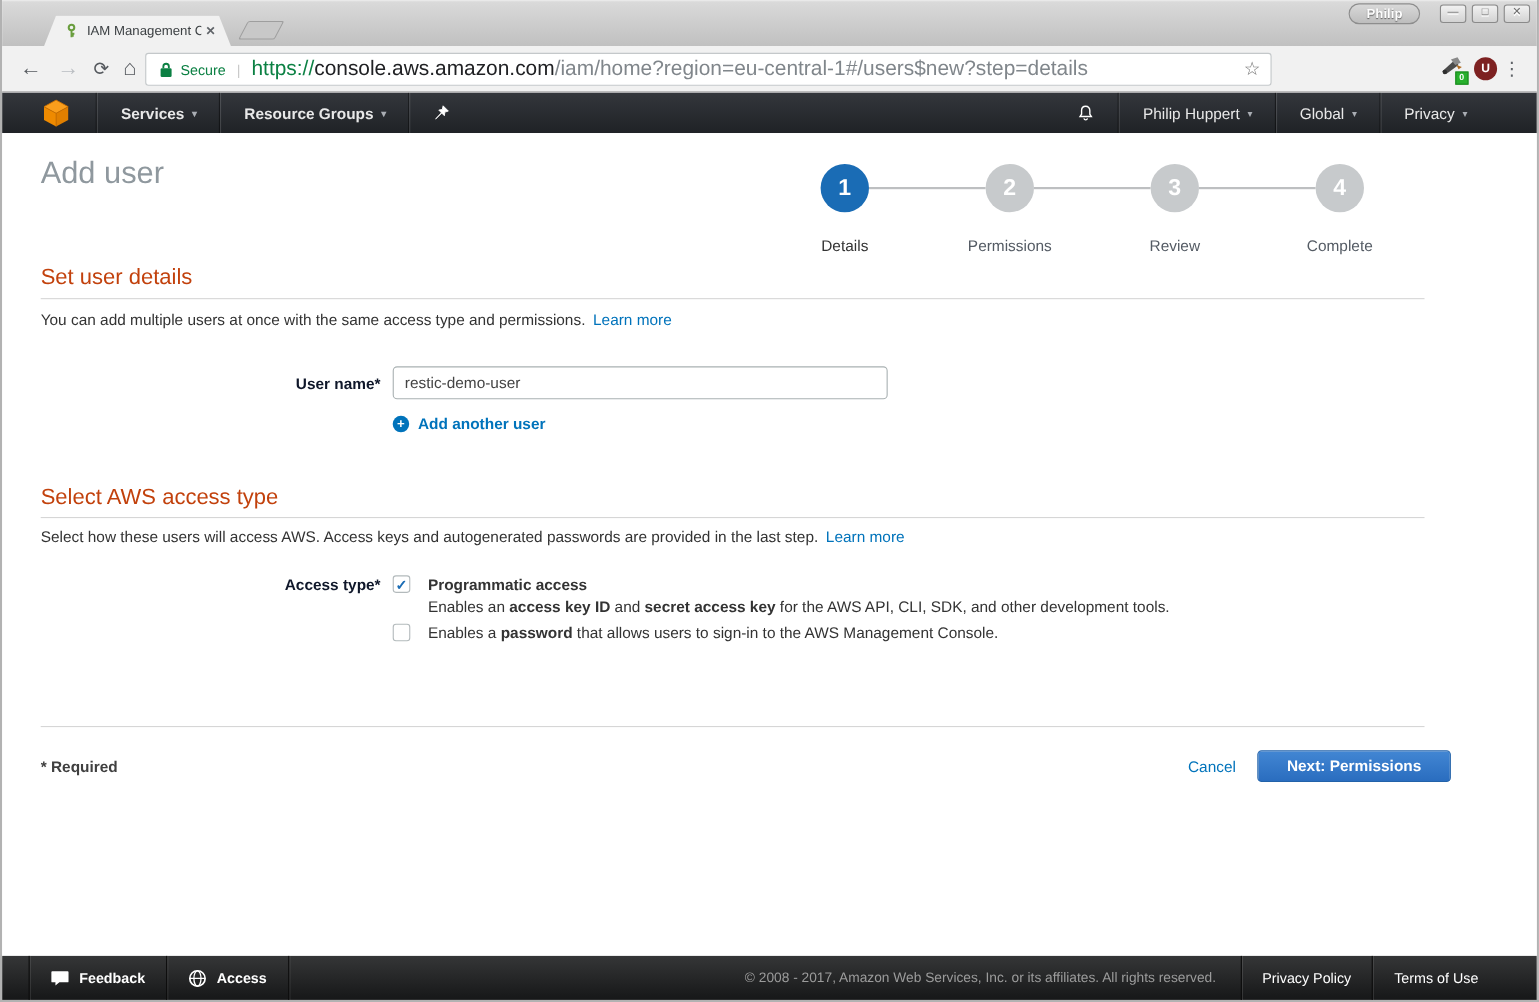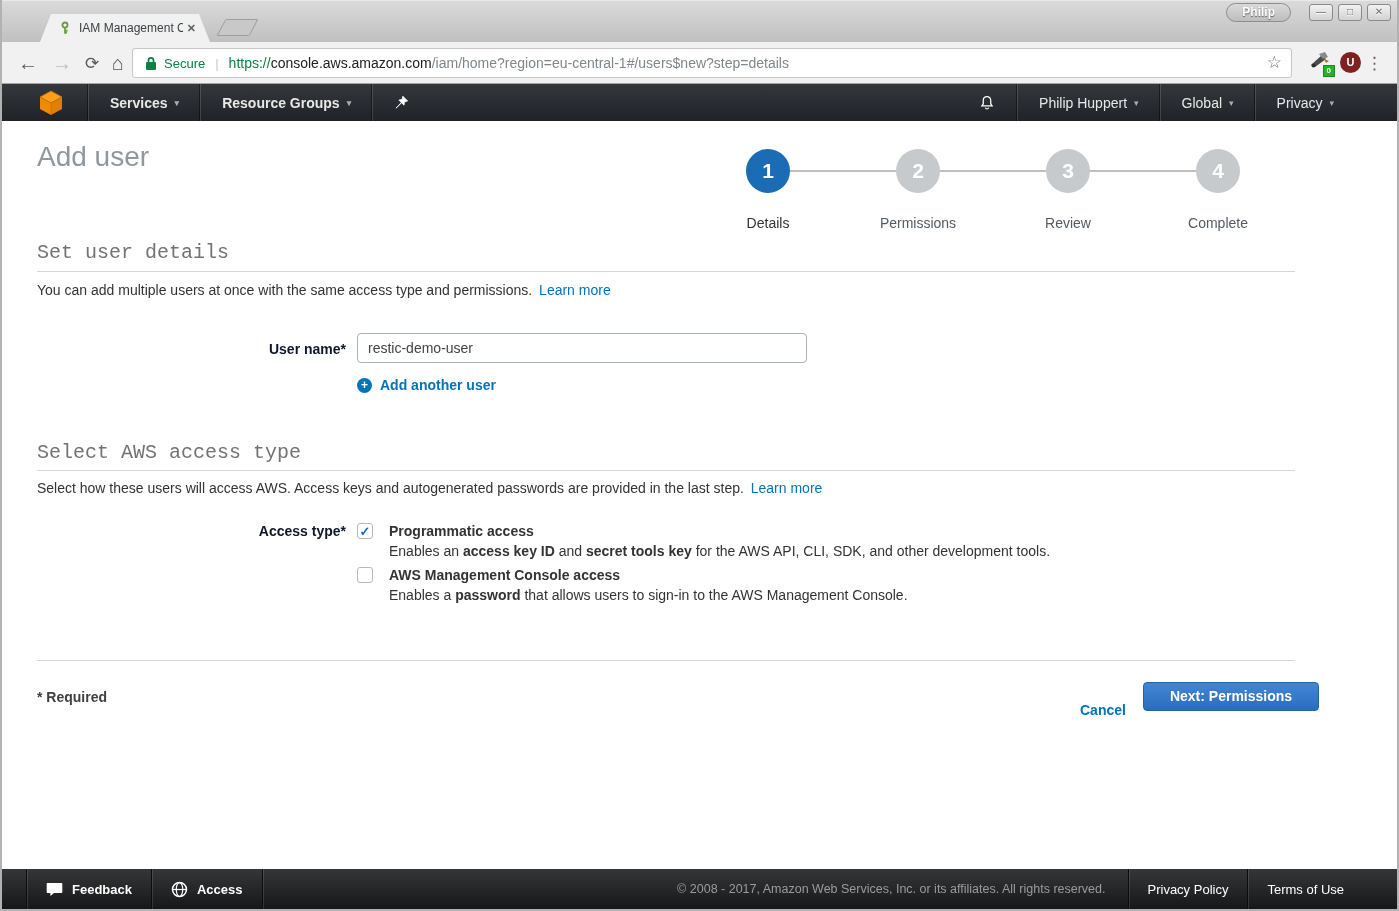--- a/index.html
+++ b/index.html
@@ -28,26 +28,26 @@
     display:flex; align-items:center; padding:0 14px 0 18px; }
   .tab-title { flex:1; font-size:12px; color:#3c4043; white-space:nowrap; overflow:hidden; margin-left:7px; }
   .tab-close { font-size:11px; color:#5f6368; font-weight:bold; margin-left:4px; }
   .newtab { position:absolute; bottom:6px; left:219px; width:33px; height:17px;
     border:1px solid #9e9e9e; background:#c8c8c8; transform:skewX(-28deg); border-radius:2px; }
 
   
   .toolbar { position:relative; height:42px; background:#f1f1f1; border-bottom:1px solid #a5a5a5; }
   .tbicon { position:absolute; top:50%; transform:translateY(-50%); font-size:20px; color:#55595e; }
   .tbicon.disabled { color:#b9bdc1; }
-  .addressbar { position:absolute; left:130px; top:6px; width:1160px; height:30px;
+  .addressbar { position:absolute; left:130px; top:6px; width:1024px; height:30px;
     background:#fff; border:1px solid #c4c8ca; border-radius:3px;
     display:flex; align-items:center; padding:0 30px 0 12px; }
   .secure { color:#0b8043; font-size:13px; margin-left:7px; }
   .url-sep { color:#c9c9c9; margin:0 10px; font-size:13px; }
-  .url { font-size:14px; white-space:nowrap; }
+  .url { font-size:19px; white-space:nowrap; }
   .url .scheme { color:#0b8043; }
   .url .domain { color:#202124; }
   .url .path { color:#80868b; }
   .star { position:absolute; right:9px; top:3px; font-size:17px; color:#757575; }
   .ext-wasp { position:absolute; right:64px; top:9px; width:24px; height:24px; }
   .ext-badge { position:absolute; right:-2px; bottom:-2px; background:#27b02c; color:#fff;
     font-size:8px; font-weight:bold; padding:0 3px; line-height:10px; border:1px solid #1d8a21; }
   .ext-ublock { position:absolute; right:36px; top:10px; width:21px; height:21px; border-radius:50%;
     background:#7d2121; color:#fff; font-size:11px; font-weight:bold;
     text-align:center; line-height:21px; }
@@ -72,21 +72,21 @@
   .stepper { position:absolute; left:691px; top:28px; display:flex; }
   .step { width:150px; position:relative; text-align:center; }
   .step:not(:first-child)::before { content:""; position:absolute; top:21px; left:-53px;
     width:106px; height:2px; background:#bdbfc1; }
   .circle { width:44px; height:44px; margin:0 auto; border-radius:50%; background:#c7cacc;
     color:#fff; font-size:21px; font-weight:bold; line-height:44px; position:relative; }
   .step.active .circle { background:#1a6cb5; }
   .slabel { margin-top:22px; font-size:14px; color:#545b64; }
   .step.active .slabel { font-weight:normal; color:#333; }
 
-  .sec-head { position:absolute; left:35px; font-size:20px; color:#737373;font-family:Liberation Mono, monospace; }
+  .sec-head { position:absolute; left:35px; font-size:20px; color:#c2410c; }
   .hr { position:absolute; left:35px; width:1258px; height:1px; background:#d6d6d6; }
   .intro { position:absolute; left:35px; font-size:14px; color:#333; }
   a.bluelink { color:#0073bb; text-decoration:none; }
   .learn { margin-left:3px; }
 
   .field-label { position:absolute; left:35px; width:309px; text-align:right;
     font-size:14px; font-weight:bold; color:#0f172a; }
   .username-input { position:absolute; left:355px; top:212px; width:450px; height:30px;
     border:1px solid #a9b1b2; border-radius:4px; padding:0 10px; font-size:14px; color:#444;
     font-family:"Liberation Sans", sans-serif; background:#fff; }
@@ -99,21 +99,21 @@
   .option { display:flex; margin-bottom:2px; }
   .checkbox { width:16px; height:16px; margin-top:2px; border:1px solid #b3babc; border-radius:3px;
     background:#fff; flex-shrink:0; text-align:center; }
   .checkbox .mark { display:block; color:#1a6cb5; font-size:13px; font-weight:bold; line-height:15px; }
   .opt-text { margin-left:16px; }
   .opt-label { font-size:14px; font-weight:bold; color:#333; line-height:20px; }
   .opt-desc { font-size:14px; color:#333; line-height:20px; margin-bottom:2px; }
   .opt-desc b { font-weight:bold; }
 
   .required { position:absolute; left:35px; top:568px; font-size:14px; font-weight:bold; color:#404040; }
-  .cancel { position:absolute; left:1078px; top:568px; font-size:14px; font-weight:bold;margin-top:13px; }
+  .cancel { position:absolute; left:1078px; top:568px; font-size:14px; font-weight:normal; }
   .next-btn { position:absolute; left:1141px; top:561px; width:176px; height:29px;
     background:linear-gradient(#4286d3,#2a6dbf); border:1px solid #2262a9; border-radius:4px;
     color:#fff; font-size:14px; font-weight:bold; text-align:center; line-height:27px; cursor:pointer; }
 
   
   .footer { position:absolute; left:0; right:0; bottom:0; height:40px;
     background:linear-gradient(#353637,#161718); display:flex; align-items:center; color:#fff; }
   .fsep { width:1px; height:40px; background:#0c0c0c; box-shadow:1px 0 0 rgba(255,255,255,.12); }
   .fseg { display:flex; align-items:center; gap:9px; padding:0 19px; height:40px;
     font-size:13px; font-weight:bold; cursor:pointer; }
@@ -270,27 +270,26 @@
     </div>
 
     <div class="field-label" style="top:402px">Access type*</div>
     <div class="options">
       <div class="option">
         <div class="checkbox">
           <span class="mark">✓</span>
         </div>
         <div class="opt-text">
           <div class="opt-label">Programmatic access</div>
-          <div class="opt-desc"><span>Enables an </span><b>access key ID</b><span> and </span><b>secret tools key</b><span> for the AWS API, CLI, SDK, and other development tools.</span></div>
+          <div class="opt-desc"><span>Enables an </span><b>access key ID</b><span> and </span><b>secret access key</b><span> for the AWS API, CLI, SDK, and other development tools.</span></div>
         </div>
       </div>
       <div class="option">
         <div class="checkbox"></div>
         <div class="opt-text">
-          <div class="opt-label">AWS Management Console access</div>
           <div class="opt-desc"><span>Enables a </span><b>password</b><span> that allows users to sign-in to the AWS Management Console.</span><b></b><span></span></div>
         </div>
       </div>
     </div>
 
     <div class="hr" style="top:539px"></div>
     <div class="required">* Required</div>
     <a class="bluelink cancel" href="#">Cancel</a>
     <div class="next-btn">Next: Permissions</div>
   </div>

